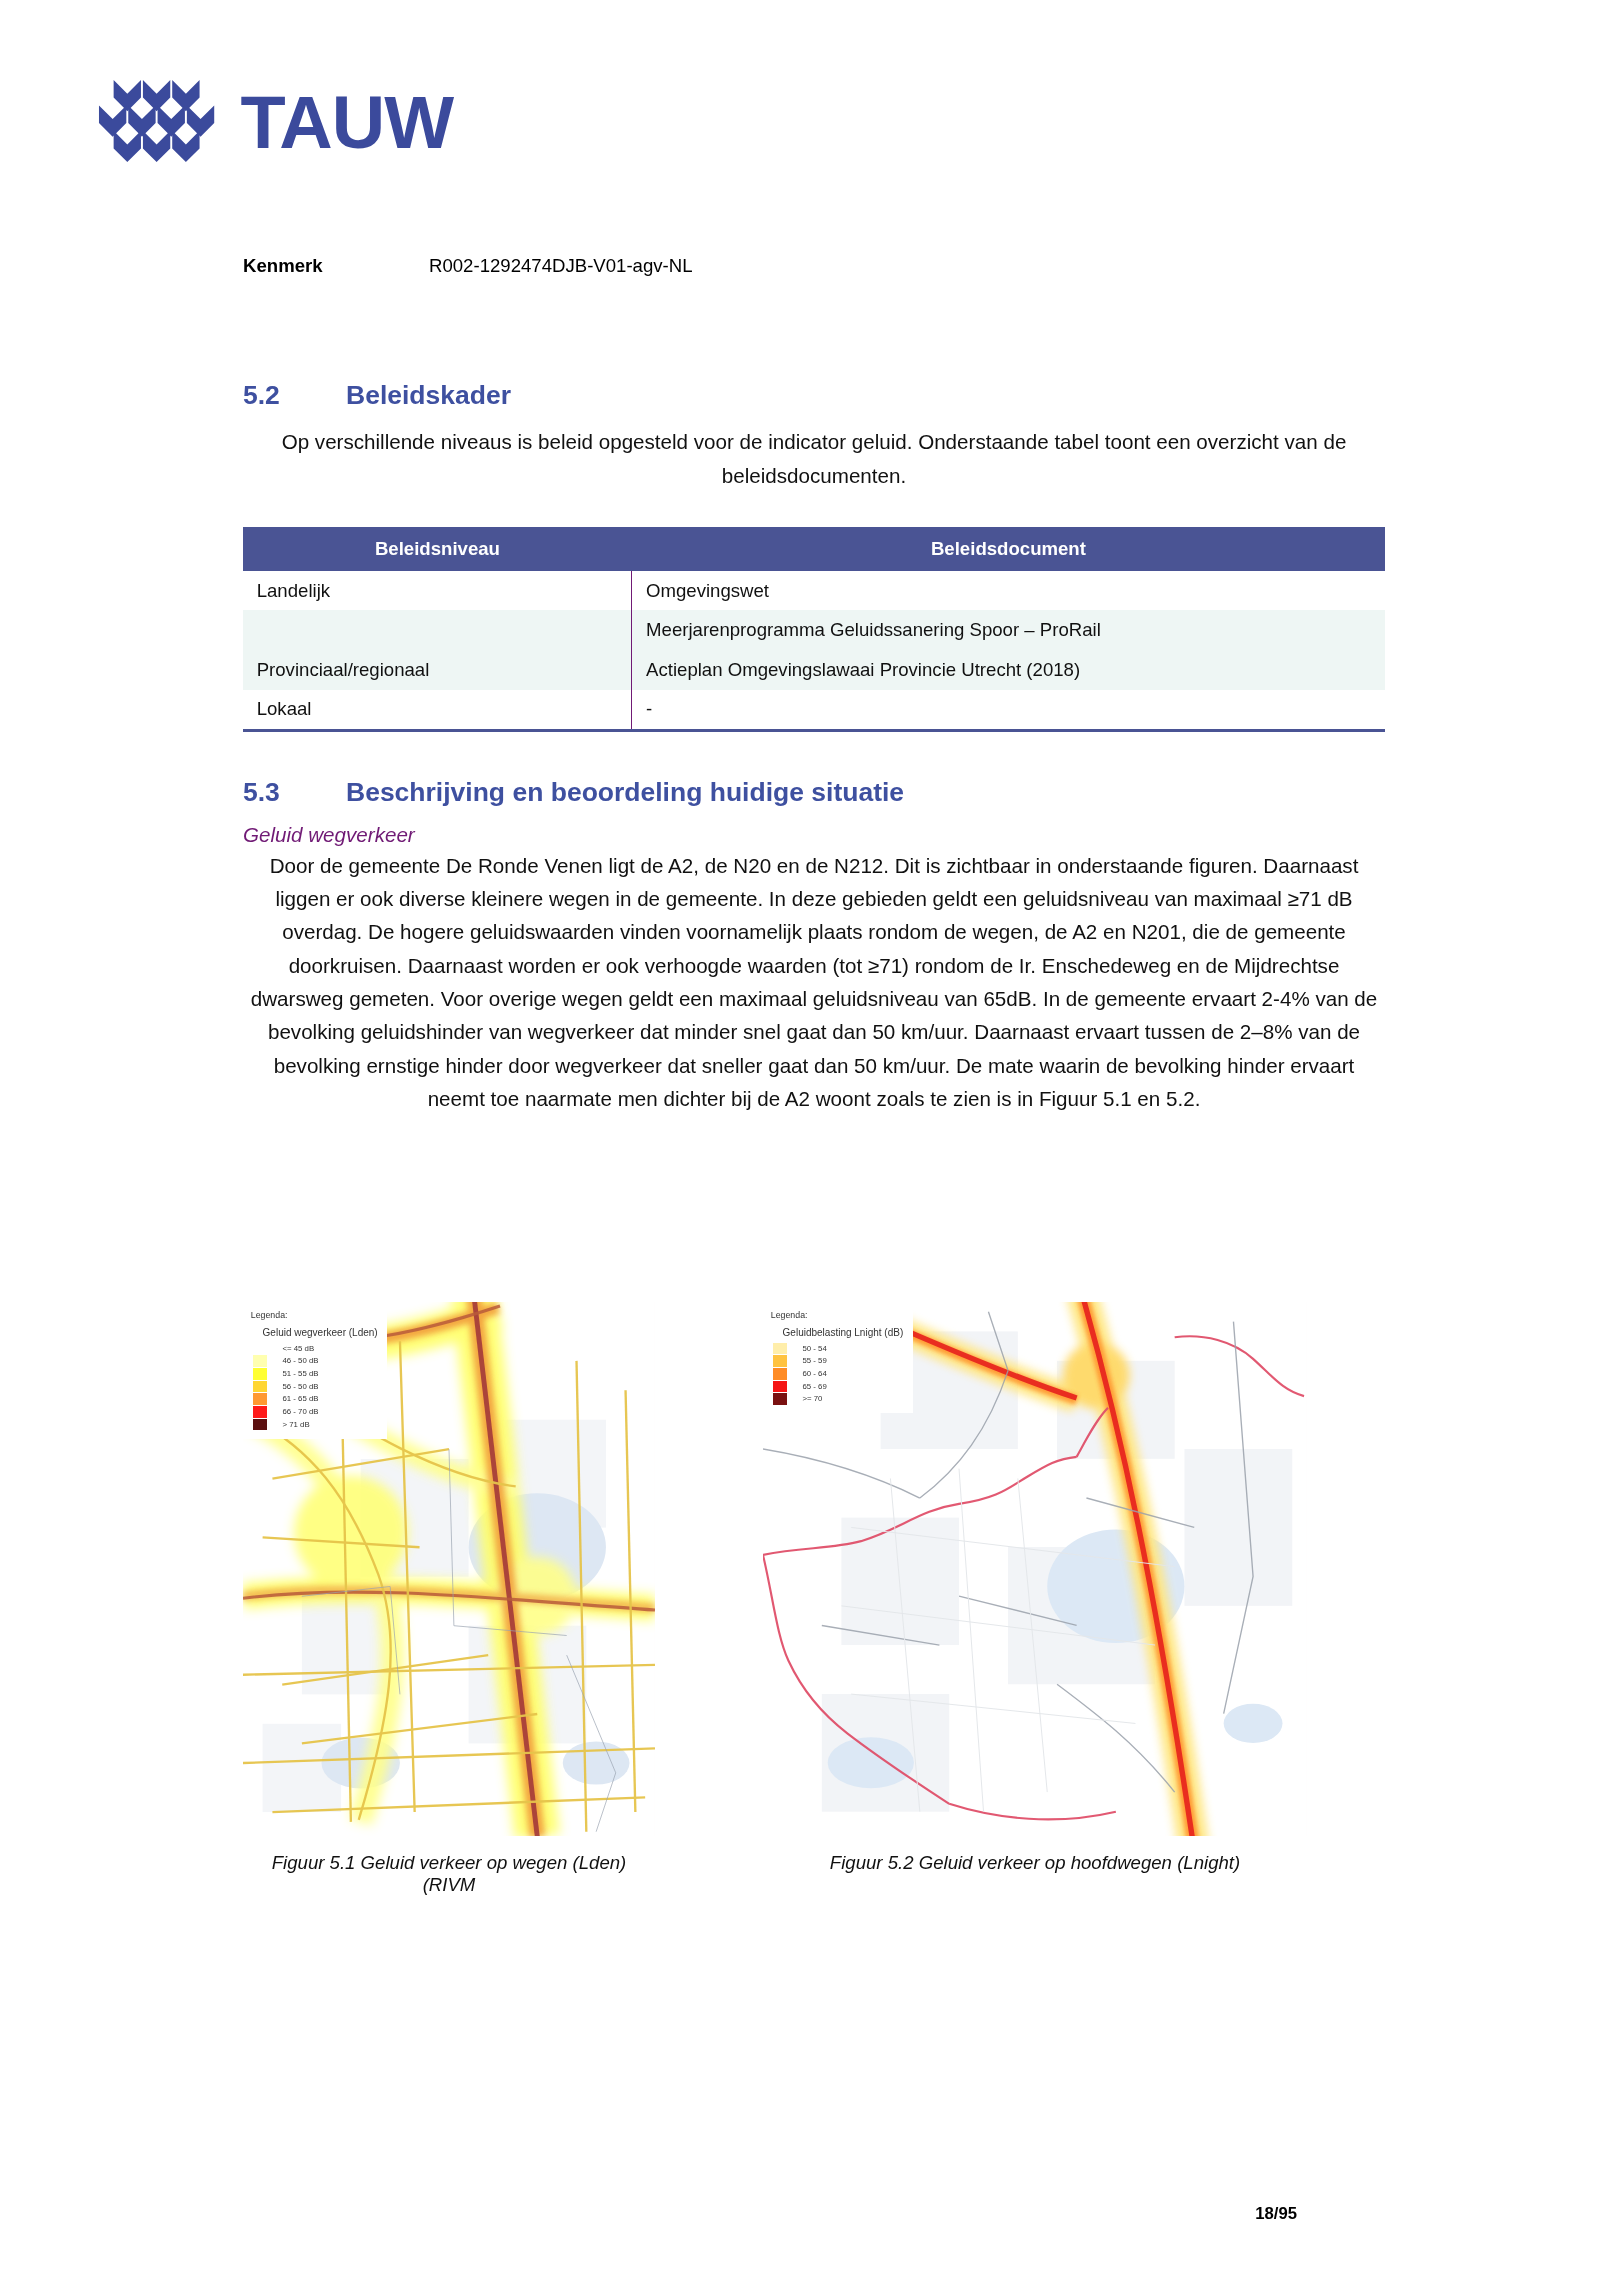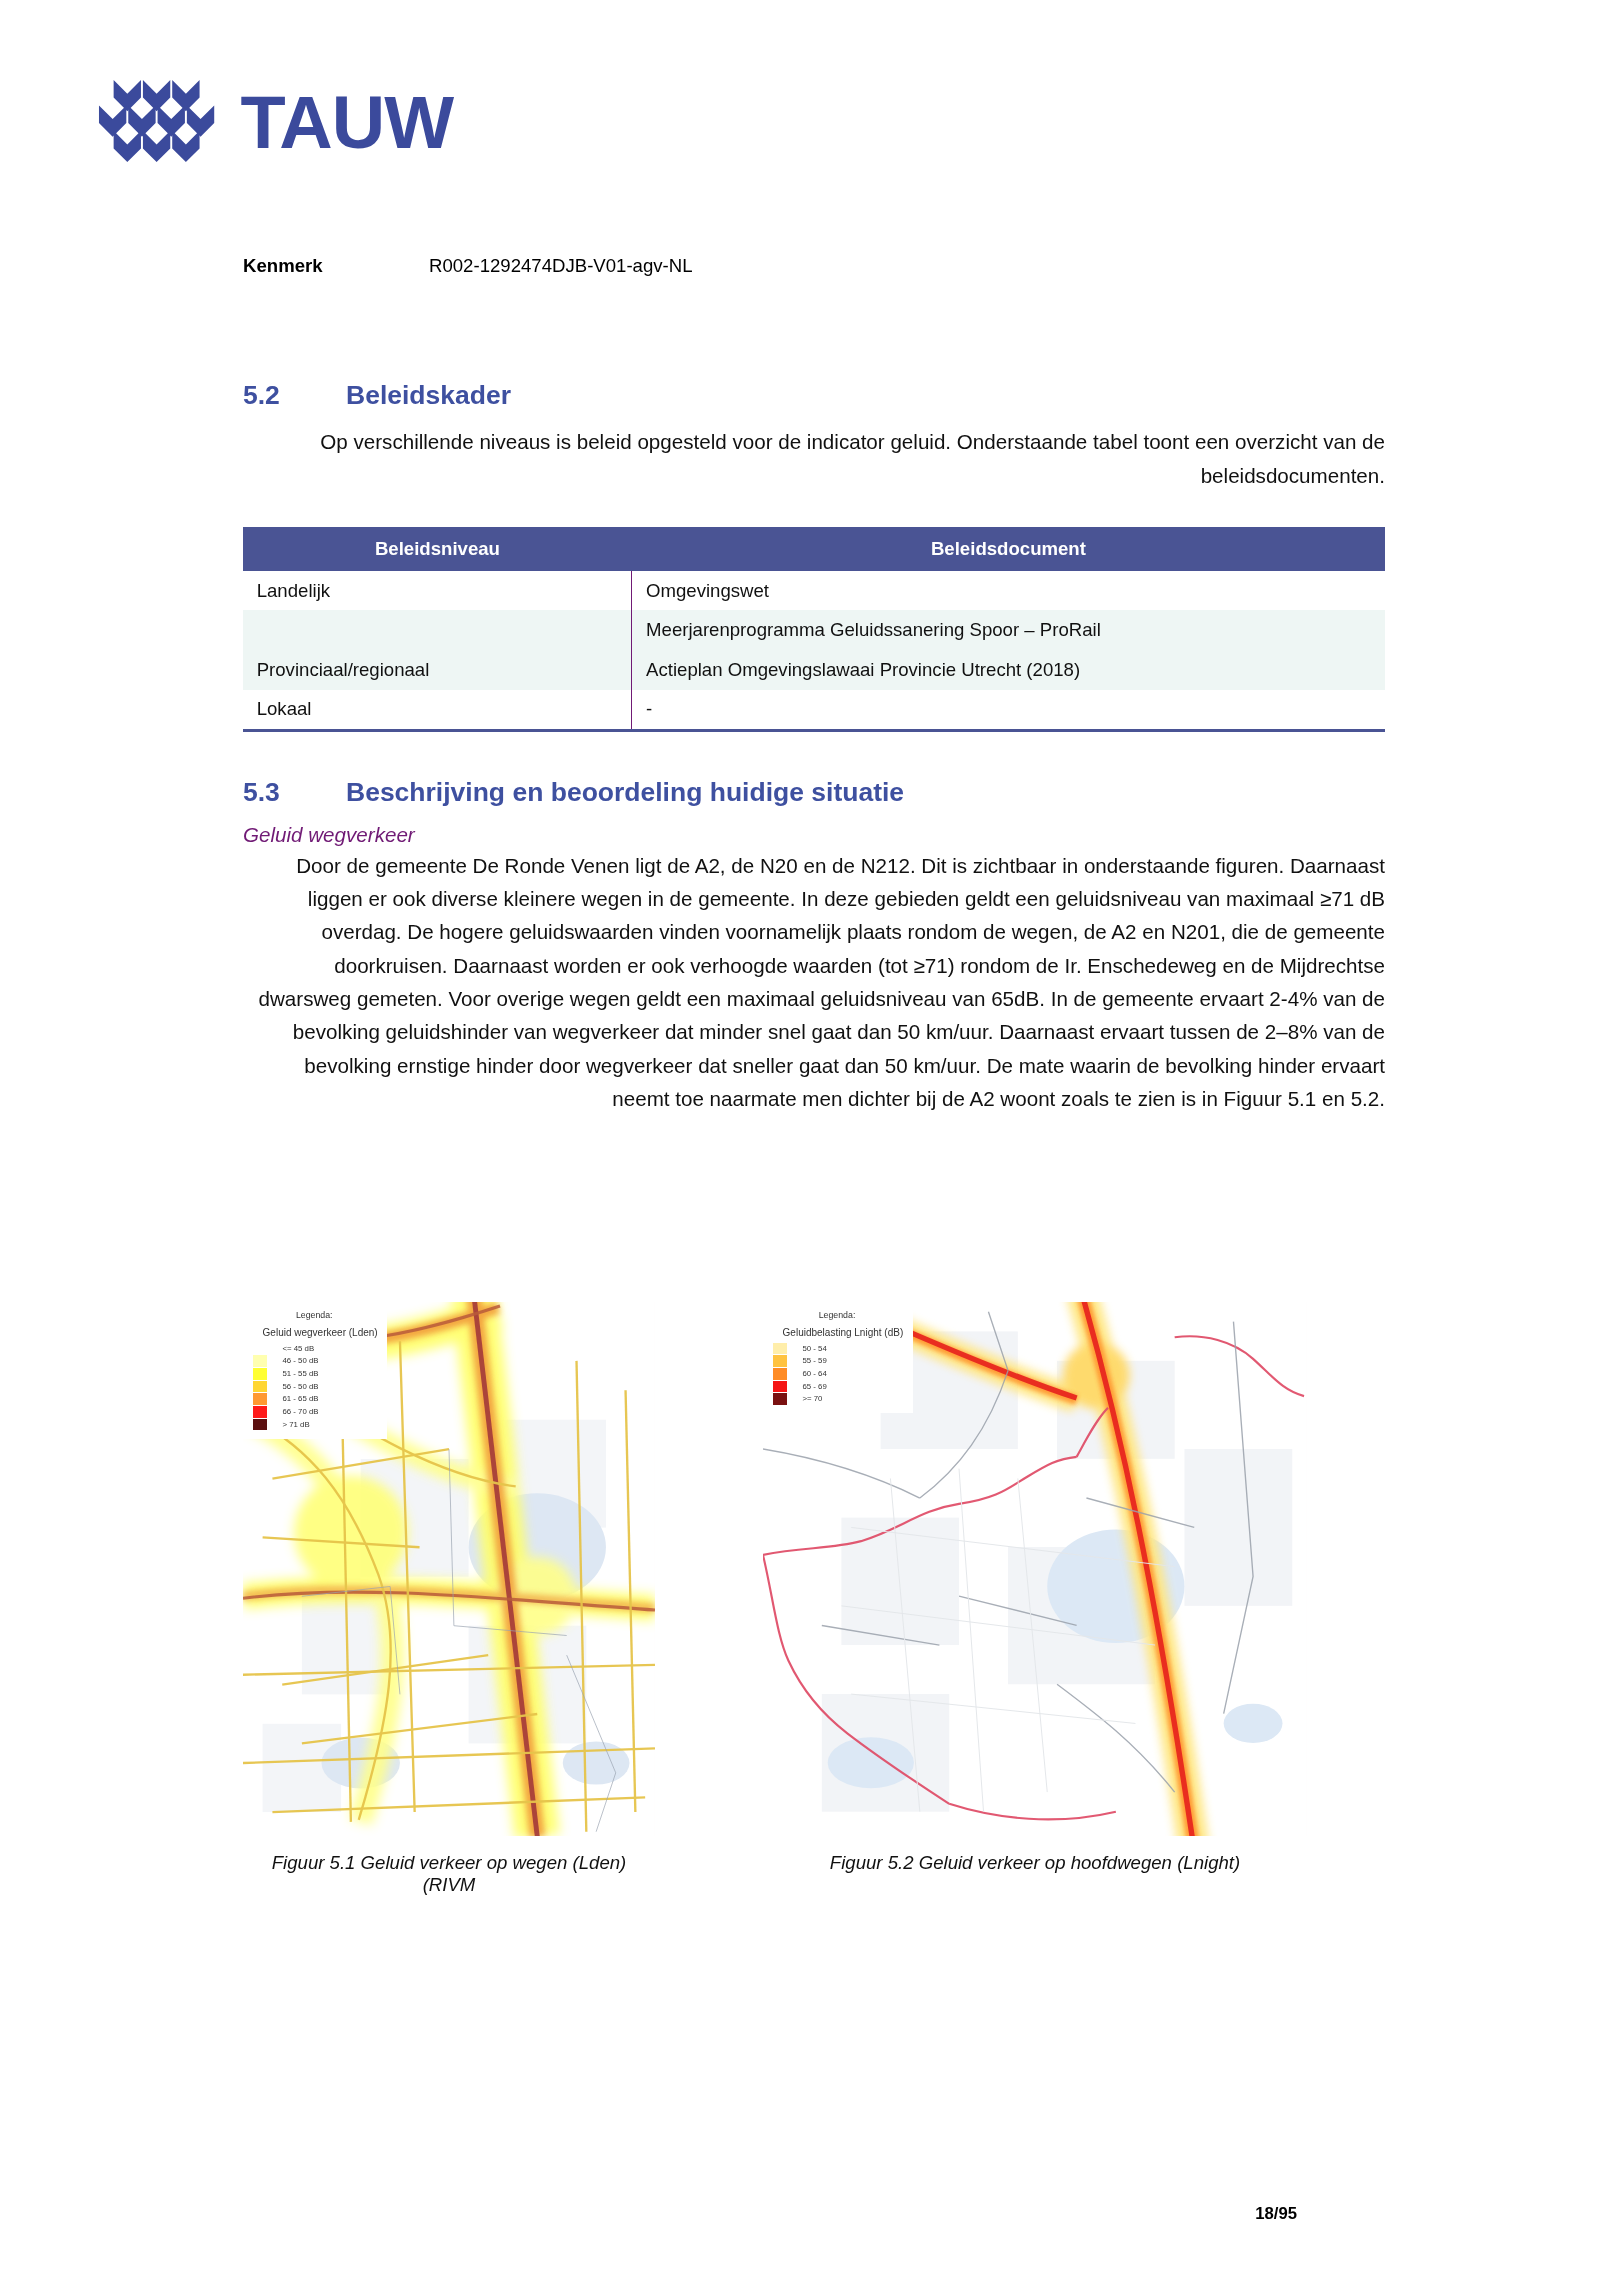--- a/index.html
+++ b/index.html
@@ -69,21 +69,21 @@
     display: flex;
     line-height: 1.2;
   }
   h2.section .num { width: 103px; flex: none; }
 
   p.body-text {
     margin: 0;
     font-size: 20.6px;
     line-height: 1.62;
     color: #111;
-    text-align: right;
+    text-align: center;
   }
 
   .sub-italic {
     margin: 9.8px 0 2px 0;
     font-size: 20.6px;
     font-style: italic;
     color: #701a75;
   }
 
   
@@ -124,21 +124,20 @@
   .fig { position: relative; }
   .fig-1 { width: 412px; }
   .fig-2 { width: 544px; margin-left: 108px; }
 
   .map-frame {
     position: relative;
     width: 100%;
     height: 534px;
     overflow: hidden;
     background: #fca5a5;
-    text-align: center;
   }
   .map-canvas { position: absolute; inset: 0; }
 
   .legend-box {
     position: absolute;
     left: 0;
     top: 0;
     background: #ffffff;
     padding: 7.8px 9.8px 7.8px 7.8px;
     z-index: 6;

